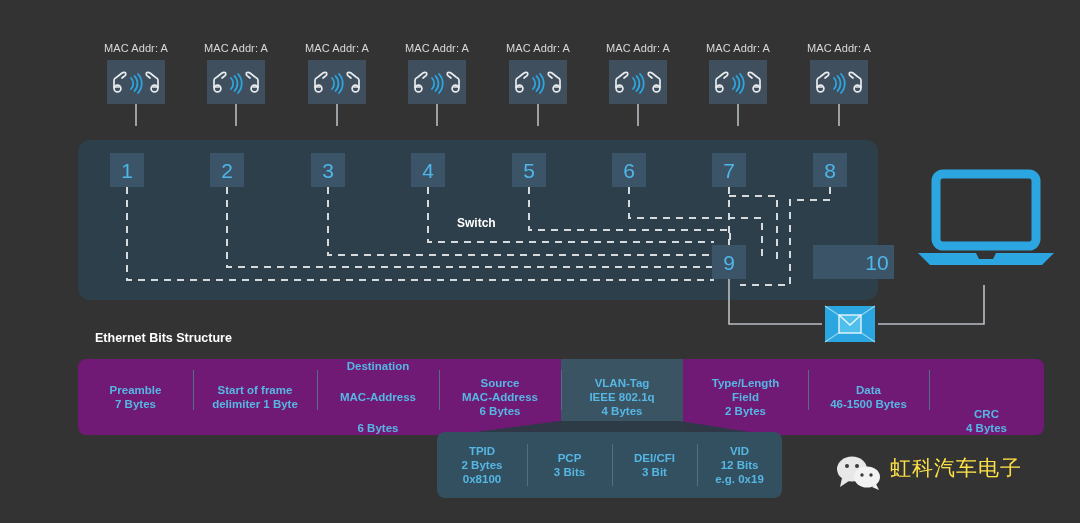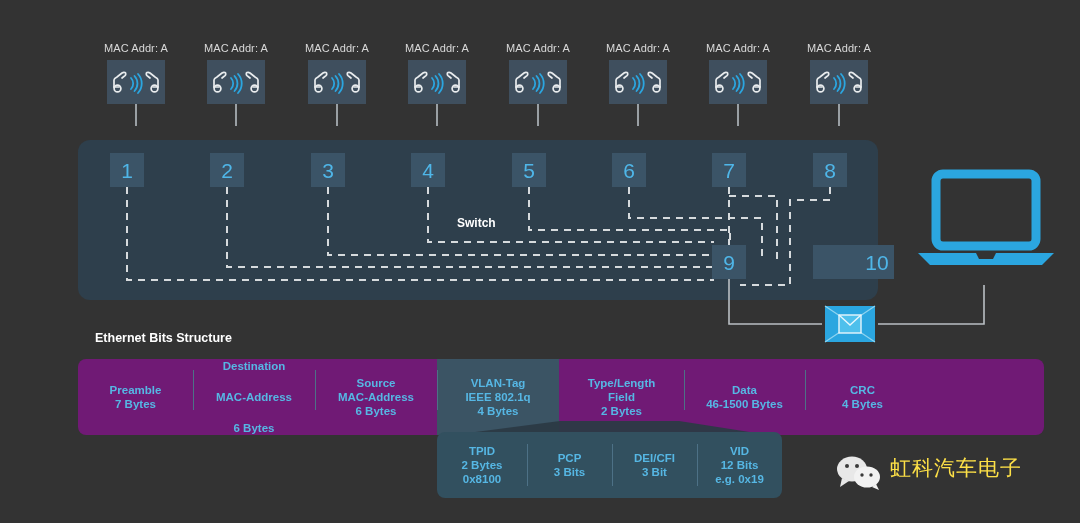--- a/index.html
+++ b/index.html
@@ -432,20 +432,24 @@
     <path d="M878,324 L984,324 L984,285"></path>
   </g>
 </svg>
 
 <div class="frame-title">Ethernet Bits Structure</div>
 <div class="frame-bar" id="frame-bar">
     <div class="frame-cell" style="width: 115px;">
       <div>Preamble</div>
       <div>7 Bytes</div>
     </div>
+    <div class="frame-cell" style="width: 124px;">
+      <div>Start of frame</div>
+      <div>delimiter 1 Byte</div>
+    </div>
     <div class="frame-cell" style="width: 122px; justify-content: space-between;">
       <div>Destination</div>
       <div>MAC-Address</div>
       <div>6 Bytes</div>
     </div>
     <div class="frame-cell" style="width: 122px;">
       <div>Source</div>
       <div>MAC-Address</div>
       <div>6 Bytes</div>
     </div>
@@ -456,21 +460,21 @@
     </div>
     <div class="frame-cell" style="width: 125px;">
       <div>Type/Length</div>
       <div>Field</div>
       <div>2 Bytes</div>
     </div>
     <div class="frame-cell" style="width: 121px;">
       <div>Data</div>
       <div>46-1500 Bytes</div>
     </div>
-    <div class="frame-cell" style="width: 115px;">
+    <div class="frame-cell" style="width: 115px; justify-content: flex-end;">
       <div>CRC</div>
       <div>4 Bytes</div>
     </div>
   </div>
 
 <svg class="funnel" width="1080" height="523">
   <path d="M560,421 L437,437 L782,437 L679,421 Z" fill="#2b3a45" opacity="0.95"></path>
 </svg>
 
 <div class="vlan-bar" id="vlan-bar">

